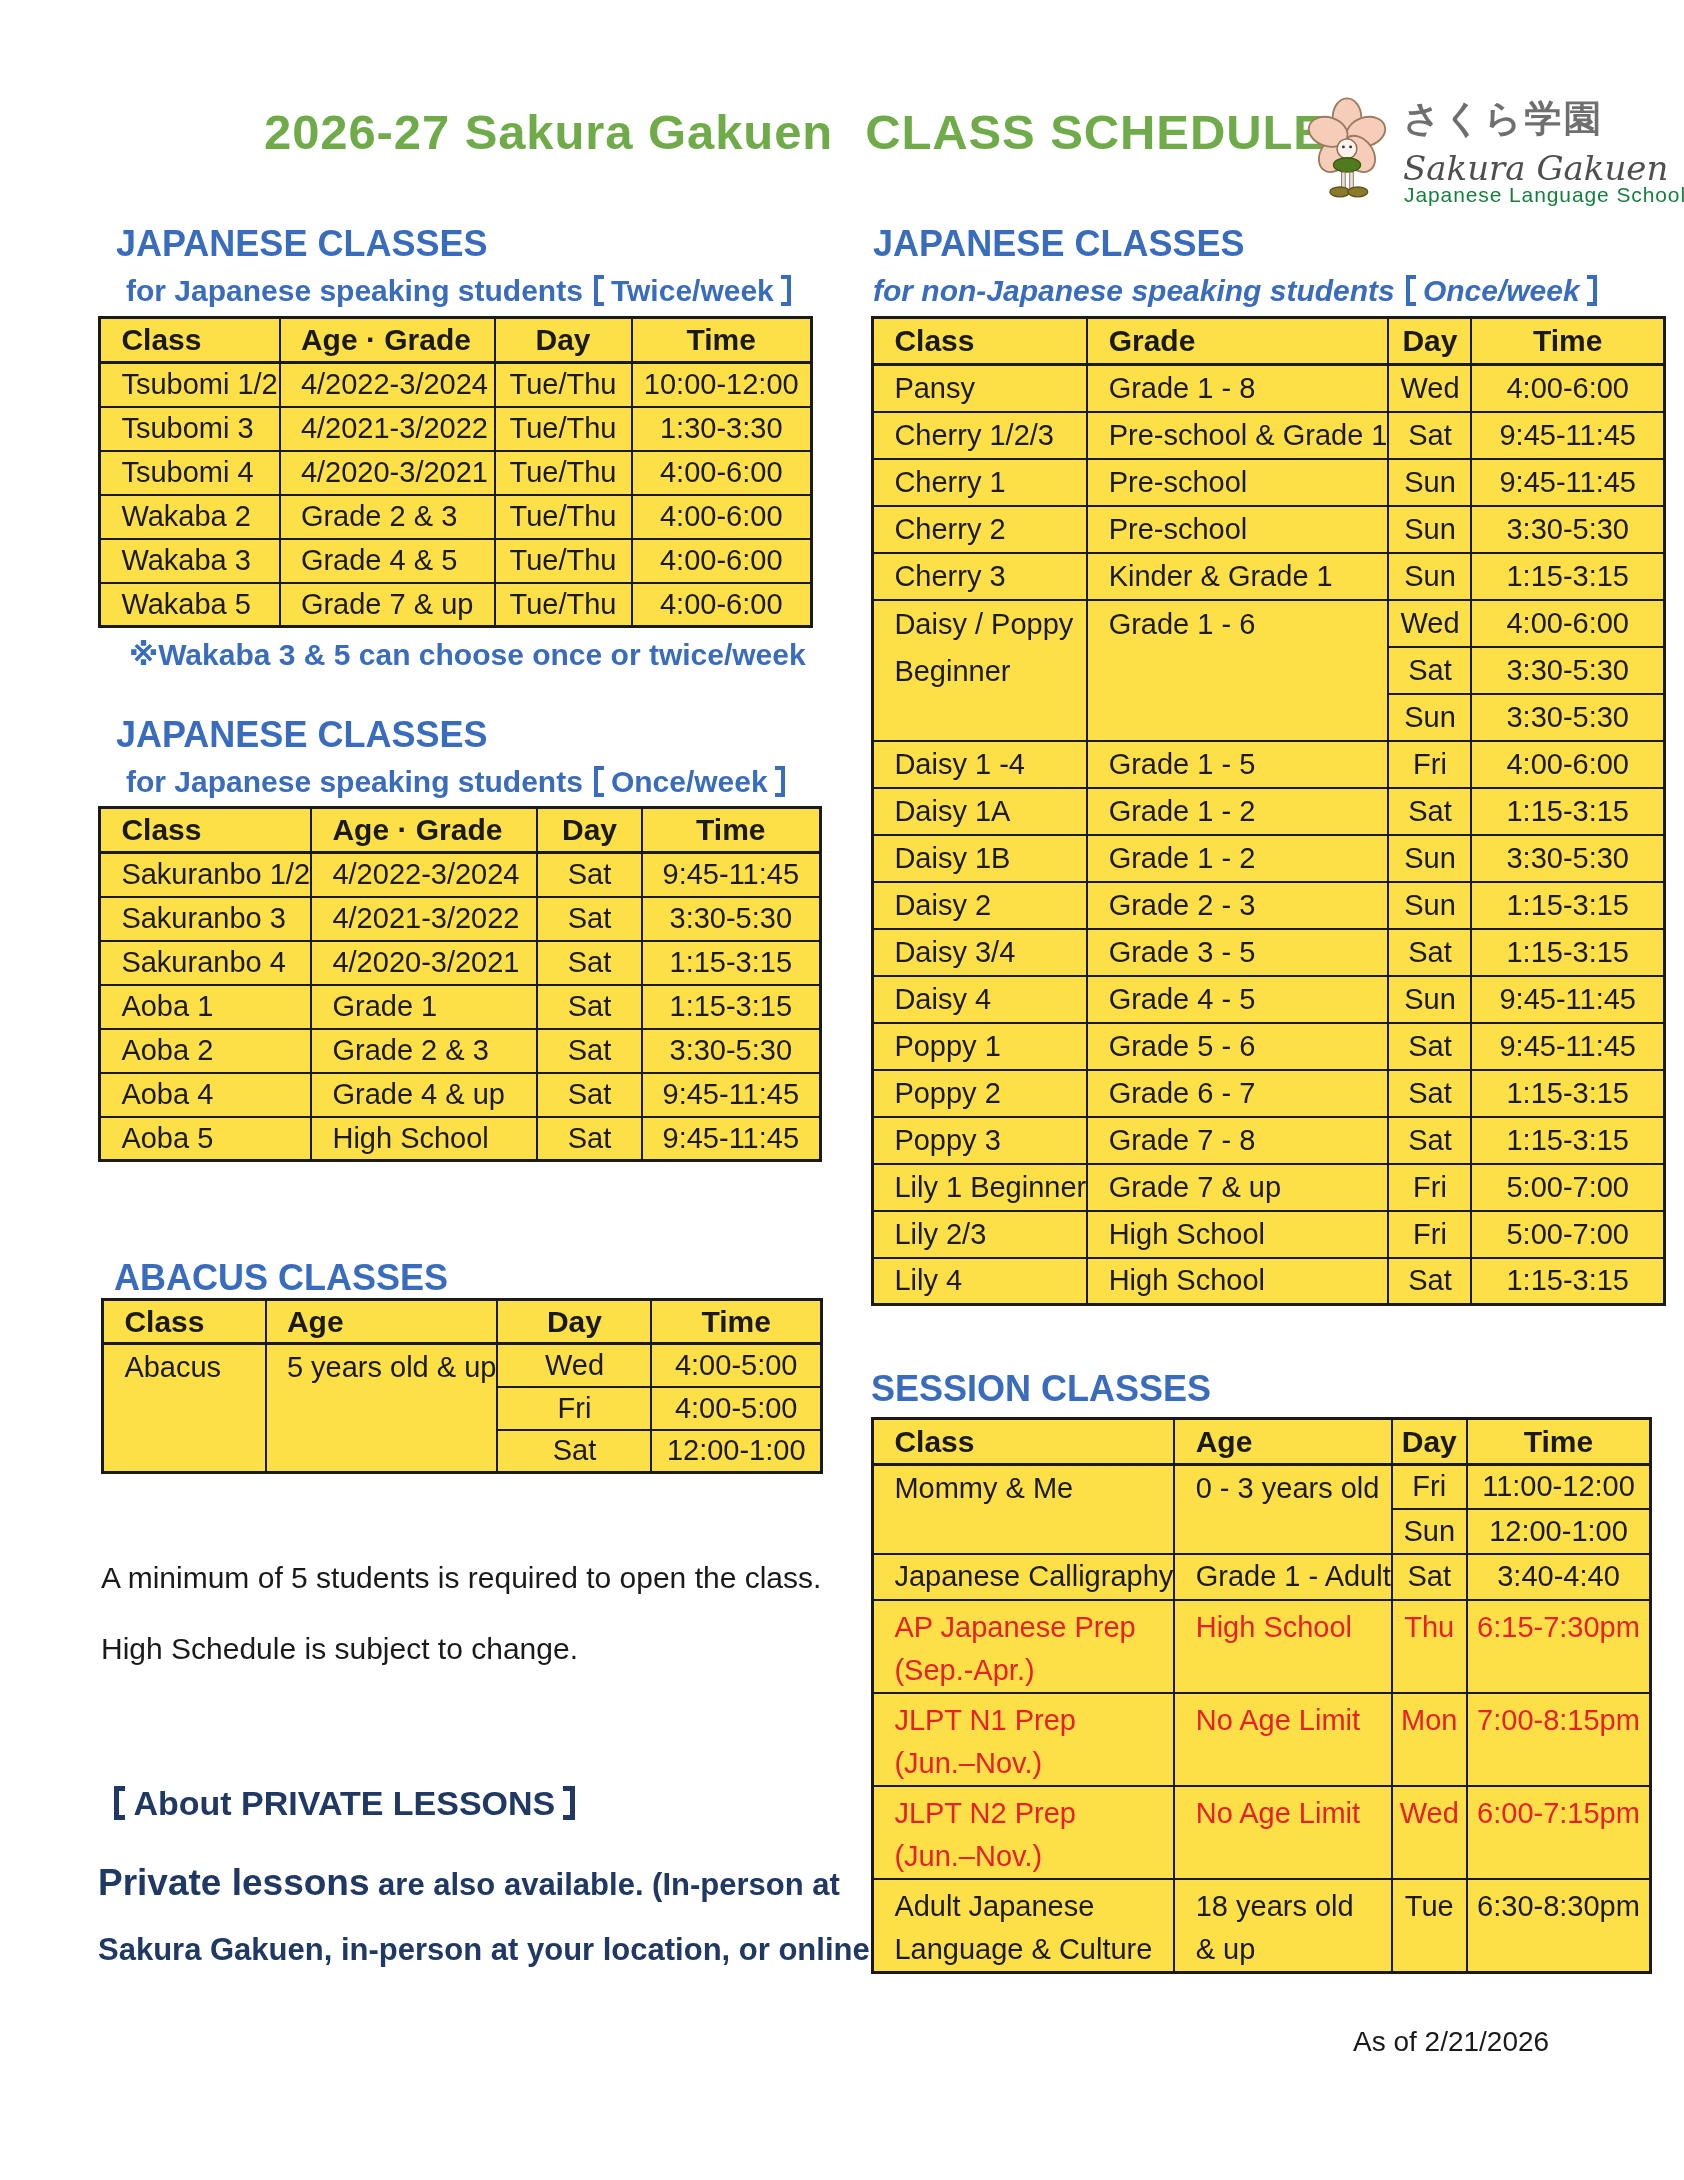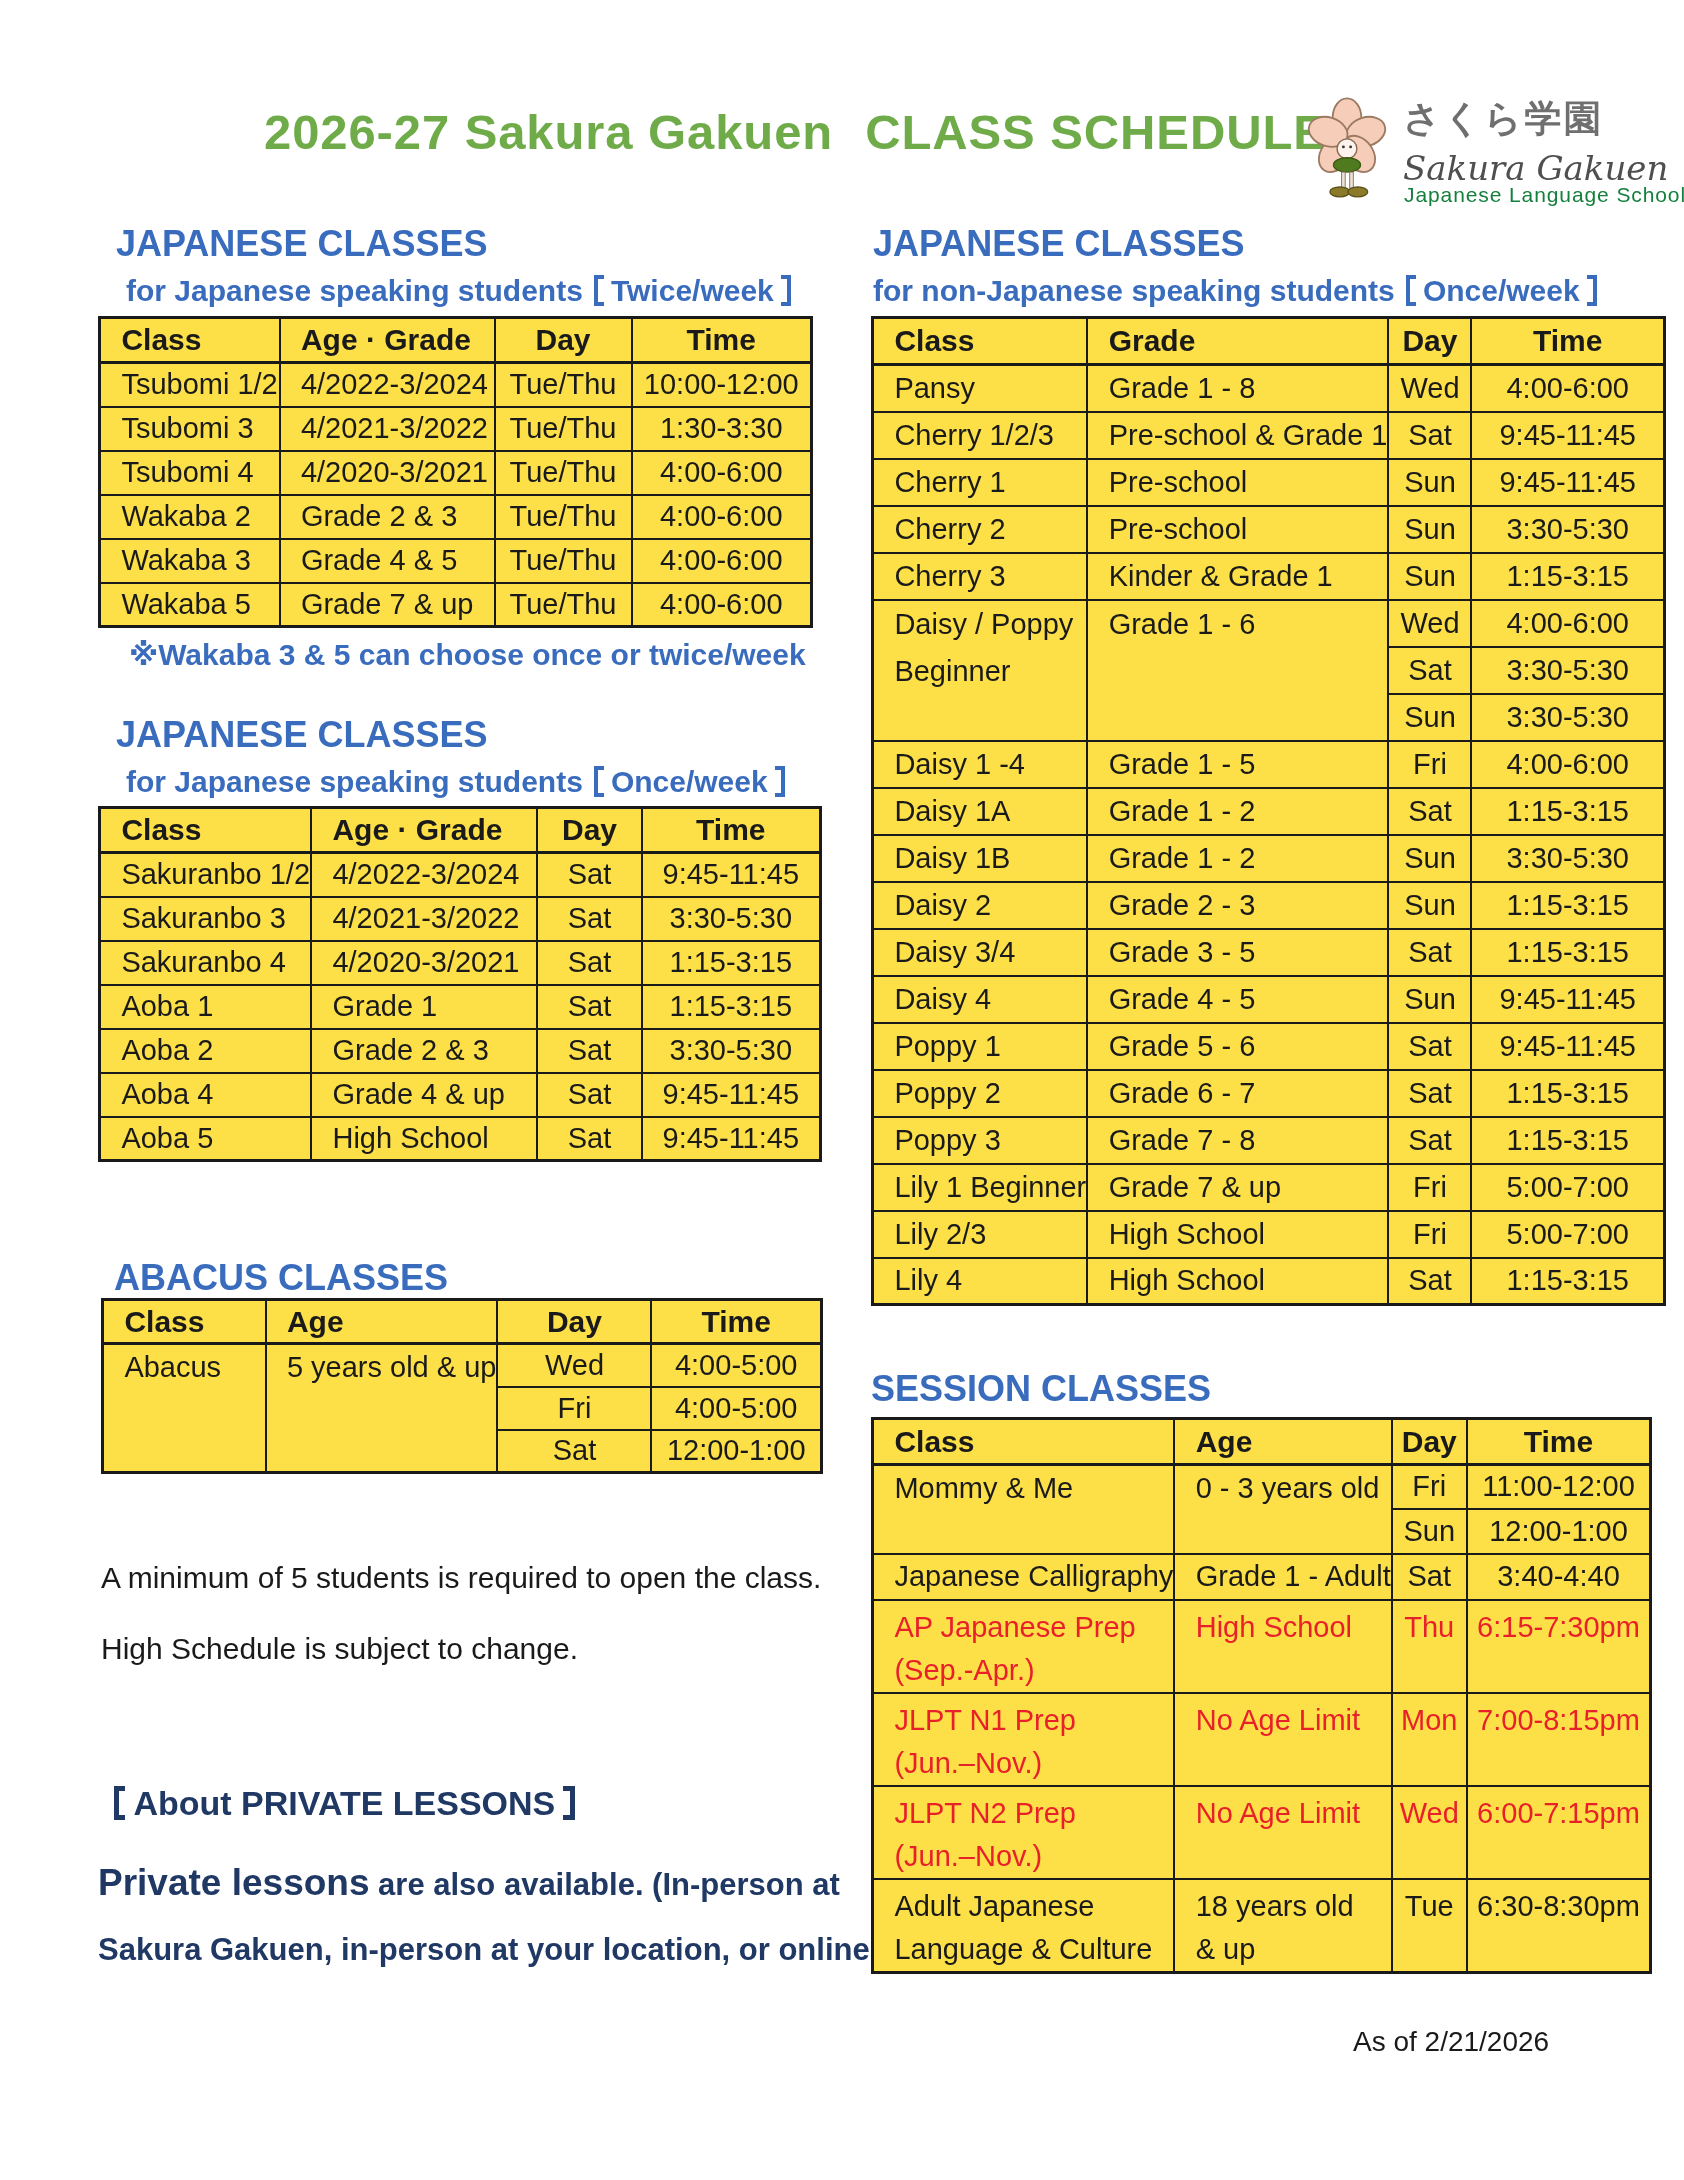--- a/index.html
+++ b/index.html
@@ -275,21 +275,21 @@
 
   <div class="abs about" style="left:111px;top:1784px;">
     <span class="bo"></span><span>About PRIVATE LESSONS</span><span class="bc"></span>
   </div>
   <div class="abs private" style="left:98px;top:1862px;">
     <span class="big">Private lessons</span><span> are also available. (In-person at</span>
   </div>
   <div class="abs private" style="left:98px;top:1932px;">Sakura Gakuen, in-person at your location, or online.)</div>
 
   <div class="abs sec-h" style="left:873px;top:223px;">JAPANESE CLASSES</div>
-  <div class="abs sub-h" style="left:873px;top:274px;">
+  <div class="abs sub-h" style="left:873px;top:274px;font-style:italic;">
     <span>for non-Japanese speaking students</span>
     <span class="bo"></span><span>Once/week</span><span class="bc"></span>
   </div>
 
   <table id="t3" class="sched abs" style="left:871px;top:316px;">
     <colgroup>
         <col style="width:203px">
         <col style="width:260px">
         <col style="width:83px">
         <col style="width:193px">

